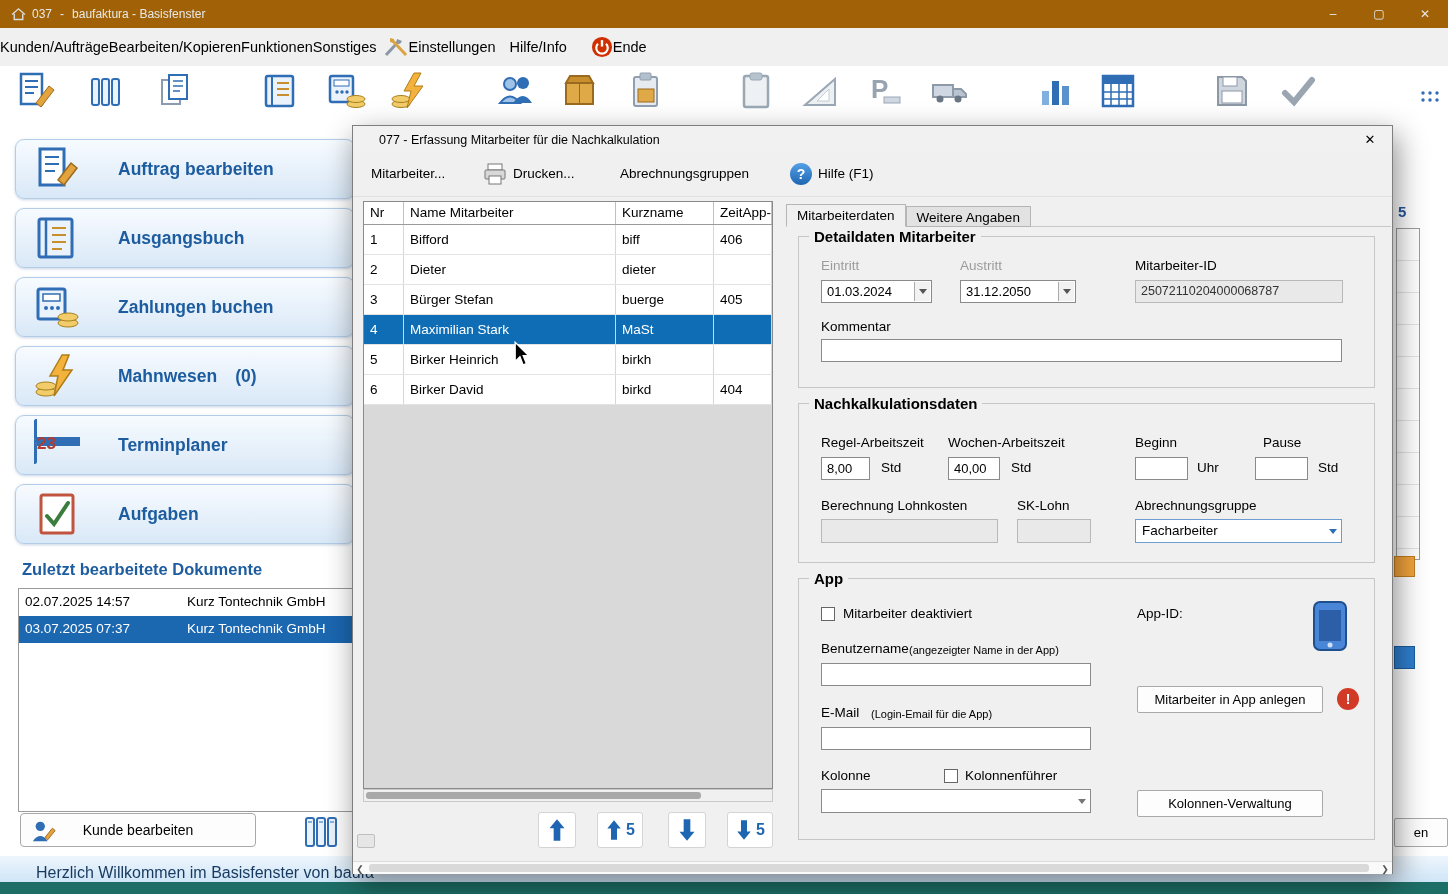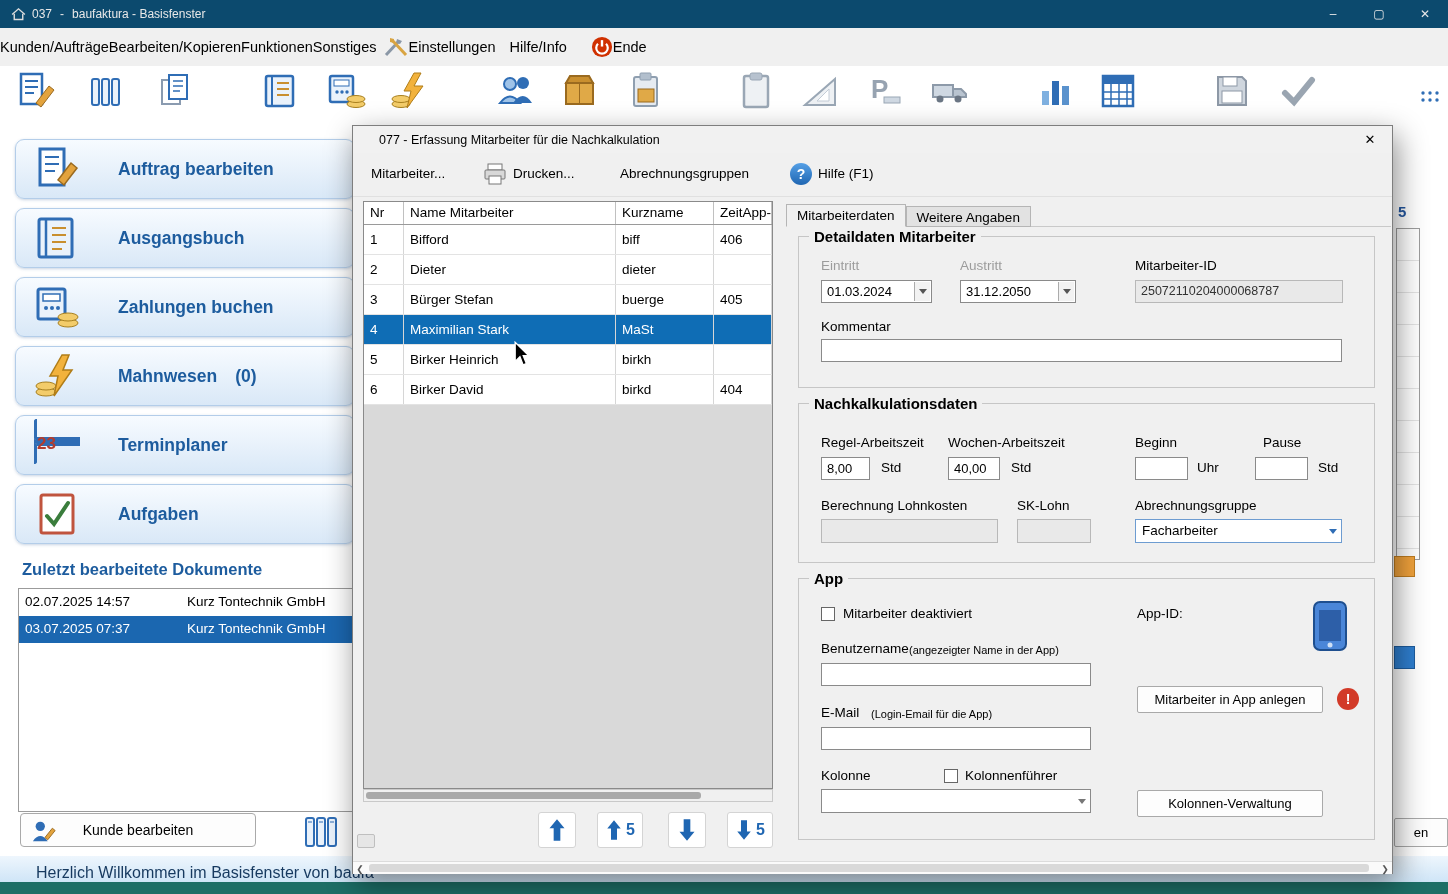--- a/index.html
+++ b/index.html
@@ -1,21 +1,21 @@
 <!DOCTYPE html>
 <html><head>
 <meta charset="utf-8">
 <style>
   html,body{margin:0;padding:0;background:#555}
   .screen{position:relative;width:1448px;height:894px;overflow:hidden;background:#fff;
     font-family:"Liberation Sans",sans-serif;color:#000;font-size:13px}
   .ab{position:absolute}
 
   
-  .titlebar{position:absolute;left:0;top:0;width:100%;height:28px;background:#0c4a6e;display:flex;align-items:center;color:#e8e8e8;z-index:5}
+  .titlebar{position:absolute;left:0;top:0;width:100%;height:28px;background:#a16207;display:flex;align-items:center;color:#e8e8e8;z-index:5}
   .titlebar .t{font-size:12px;margin-left:8px;white-space:nowrap}
   .wc{margin-left:auto;display:flex;height:100%}
   .wc span{width:46px;display:flex;align-items:center;justify-content:center;font-size:12px}
 
   
   .menubar{position:absolute;left:0;top:28px;width:100%;height:38px;background:#f0f0f0;display:flex;align-items:center;font-size:14.5px}
   .mi{padding:6px 0;white-space:nowrap}
   .miic{display:flex;align-items:center;margin-left:6px}
 
   

